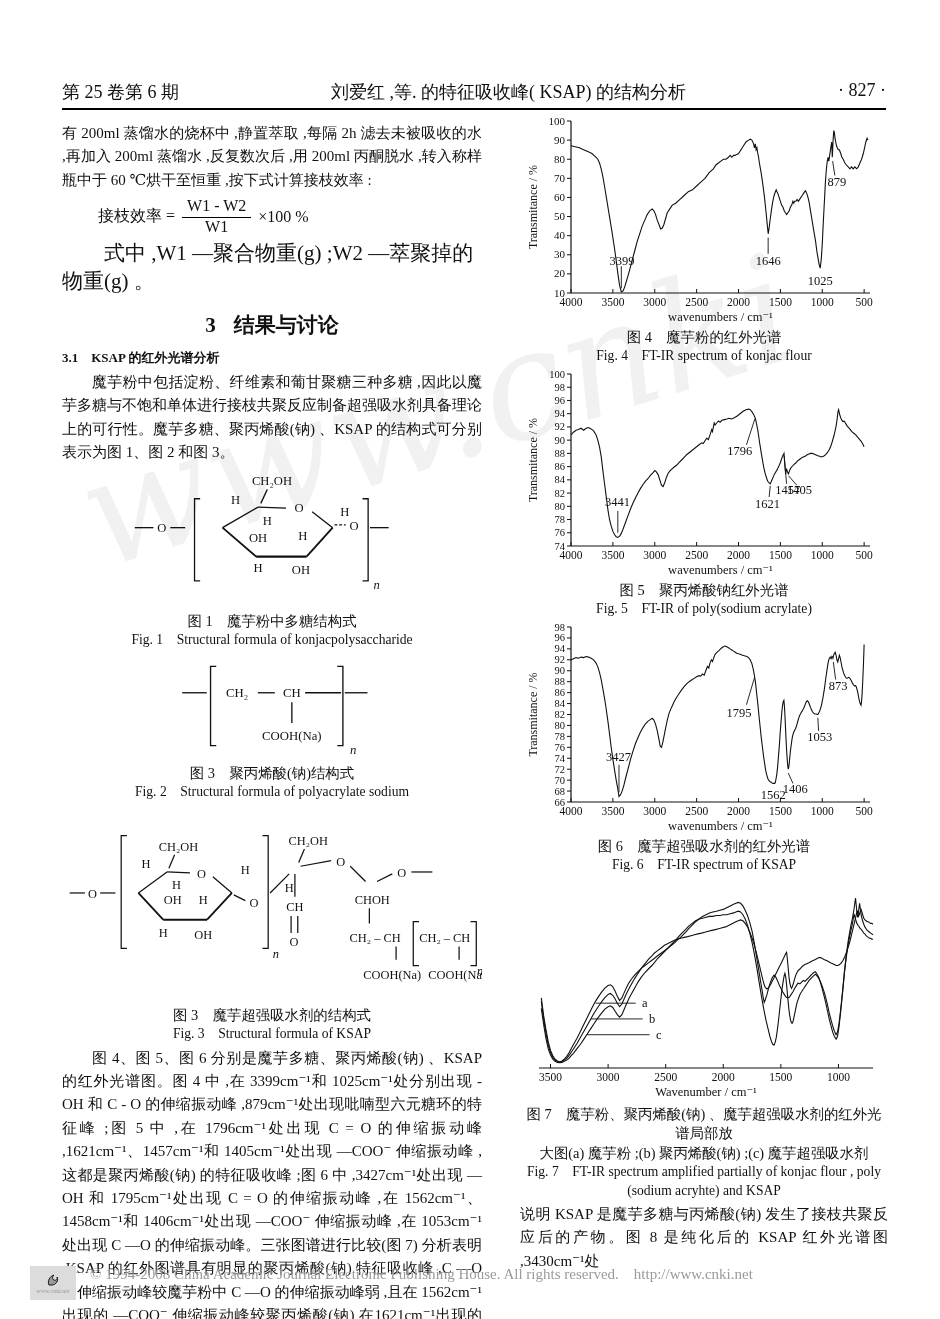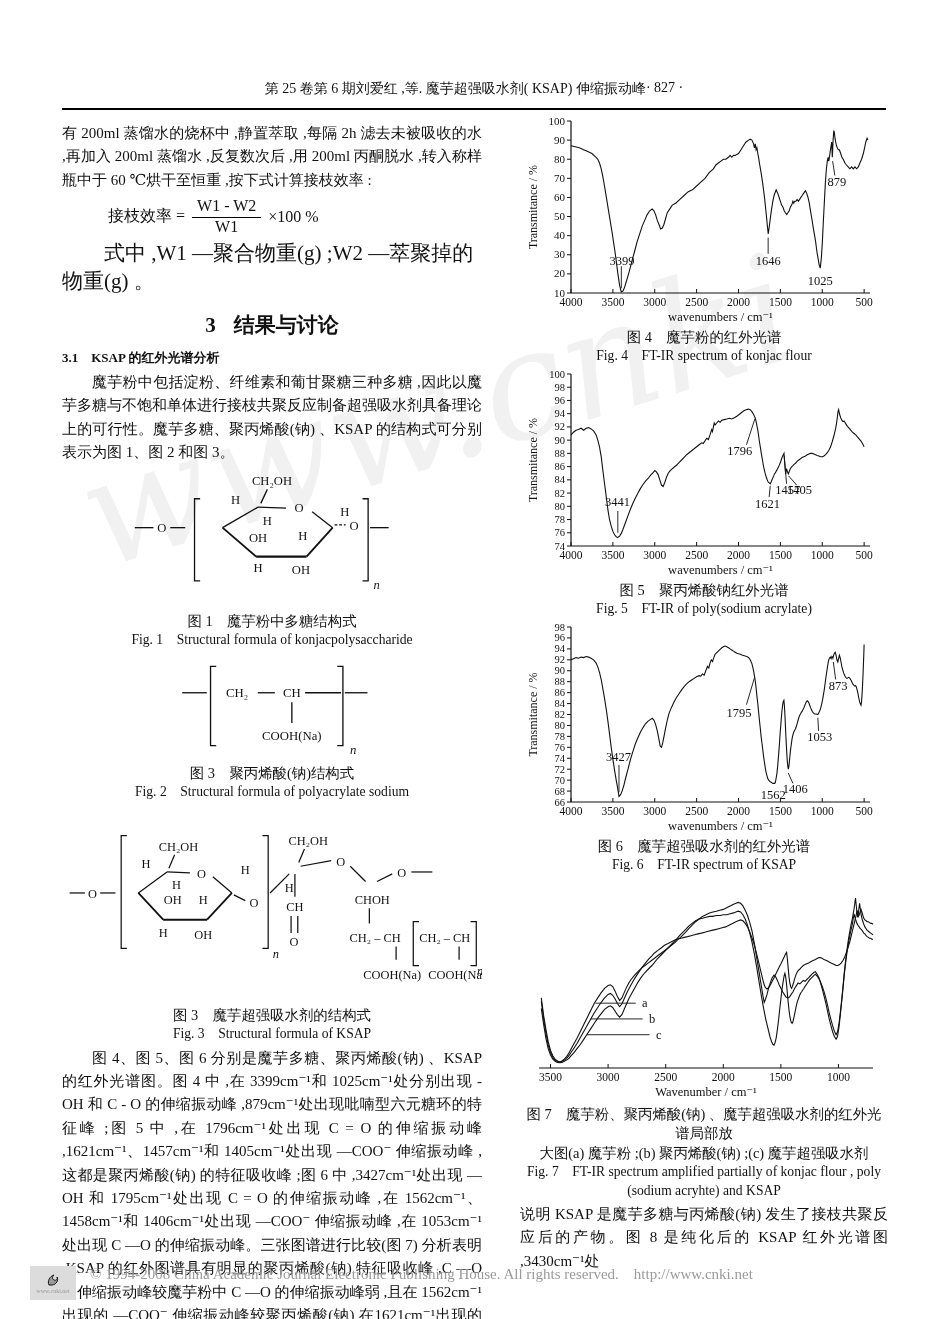--- a/index.html
+++ b/index.html
@@ -1,28 +1,28 @@
 <!DOCTYPE html>
 <html><head>
 <meta charset="utf-8">
 <style>
   html,body{margin:0;padding:0;background:#f2f2f2;}
   .page{position:relative;width:940px;height:1319px;margin:0 auto;background:#ffffff;
         font-family:"Liberation Serif","DejaVu Serif",serif;color:#111;overflow:hidden;}
   .wm{position:absolute;left:70px;top:330px;width:700px;font-size:150px;font-style:italic;
       color:rgba(40,40,40,0.065);transform:rotate(-17deg);pointer-events:none;white-space:nowrap;
       font-family:"DejaVu Serif",serif;z-index:1;}
-  .hdr{position:absolute;top:80px;left:62px;width:824px;display:flex;justify-content:center;
-       font-size:14px;z-index:2;}
+  .hdr{position:absolute;top:80px;left:62px;width:824px;display:flex;justify-content:space-between;
+       font-size:18px;z-index:2;}
   .hdr-rule{position:absolute;top:108px;left:62px;width:824px;border-top:2.2px solid #000;z-index:2;}
   .colL{position:absolute;left:62px;top:122px;width:420px;z-index:2;}
   .colR{position:absolute;left:520px;top:114px;width:368px;z-index:2;}
   p.body{font-size:15px;line-height:23.4px;text-align:justify;margin:0;}
   .indent{text-indent:2em;}
-  .formula{display:flex;align-items:center;margin:5px 0 2px 46px;font-size:16px;}
+  .formula{display:flex;align-items:center;margin:5px 0 2px 36px;font-size:16px;}
   .frac{display:inline-flex;flex-direction:column;align-items:center;margin:0 7px;line-height:1.15;}
   .frac .num{padding:0 5px 1px;border-bottom:1.4px solid #000;}
   .fnote{font-size:21px;margin:3px 0 0;text-indent:2em;}
   h2.sec{text-align:center;font-size:21px;margin:16px 0 10px;font-weight:bold;}
   h2.sec .secno{margin-right:18px;}
   h3.sub{font-size:13px;margin:4px 0 4px;font-weight:bold;}
   .figblock{text-align:center;margin:2px 0 4px;}
   .figcap{text-align:center;font-size:14.4px;margin:1px 0 0;}
   .figcap-en{text-align:center;font-size:13.6px;margin:0 0 2px;}
   svg text{font-family:"Liberation Serif","DejaVu Serif",serif;fill:#111;}
@@ -37,21 +37,21 @@
 </style>
 </head>
 <body>
 
 <div class="page">
 
   <div class="wm">www.cnki</div>
 
   <div class="hdr">
     <span>第 25 卷第 6 期</span>
-    <span>刘爱红 ,等. 魔芋超强吸水剂( KSAP) 伸缩振动峰</span>
+    <span>刘爱红 ,等. 的特征吸收峰( KSAP) 的结构分析</span>
     <span>· 827 ·</span>
   </div>
   <div class="hdr-rule"></div>
 
   <div class="colL">
     <p class="body">有 200ml 蒸馏水的烧杯中 ,静置萃取 ,每隔 2h 滤去未被吸收的水 ,再加入 200ml 蒸馏水 ,反复数次后 ,用 200ml 丙酮脱水 ,转入称样瓶中于 60 ℃烘干至恒重 ,按下式计算接枝效率 :</p>
 
     <div class="formula">
       <span>接枝效率 =</span>
       <span class="frac">

